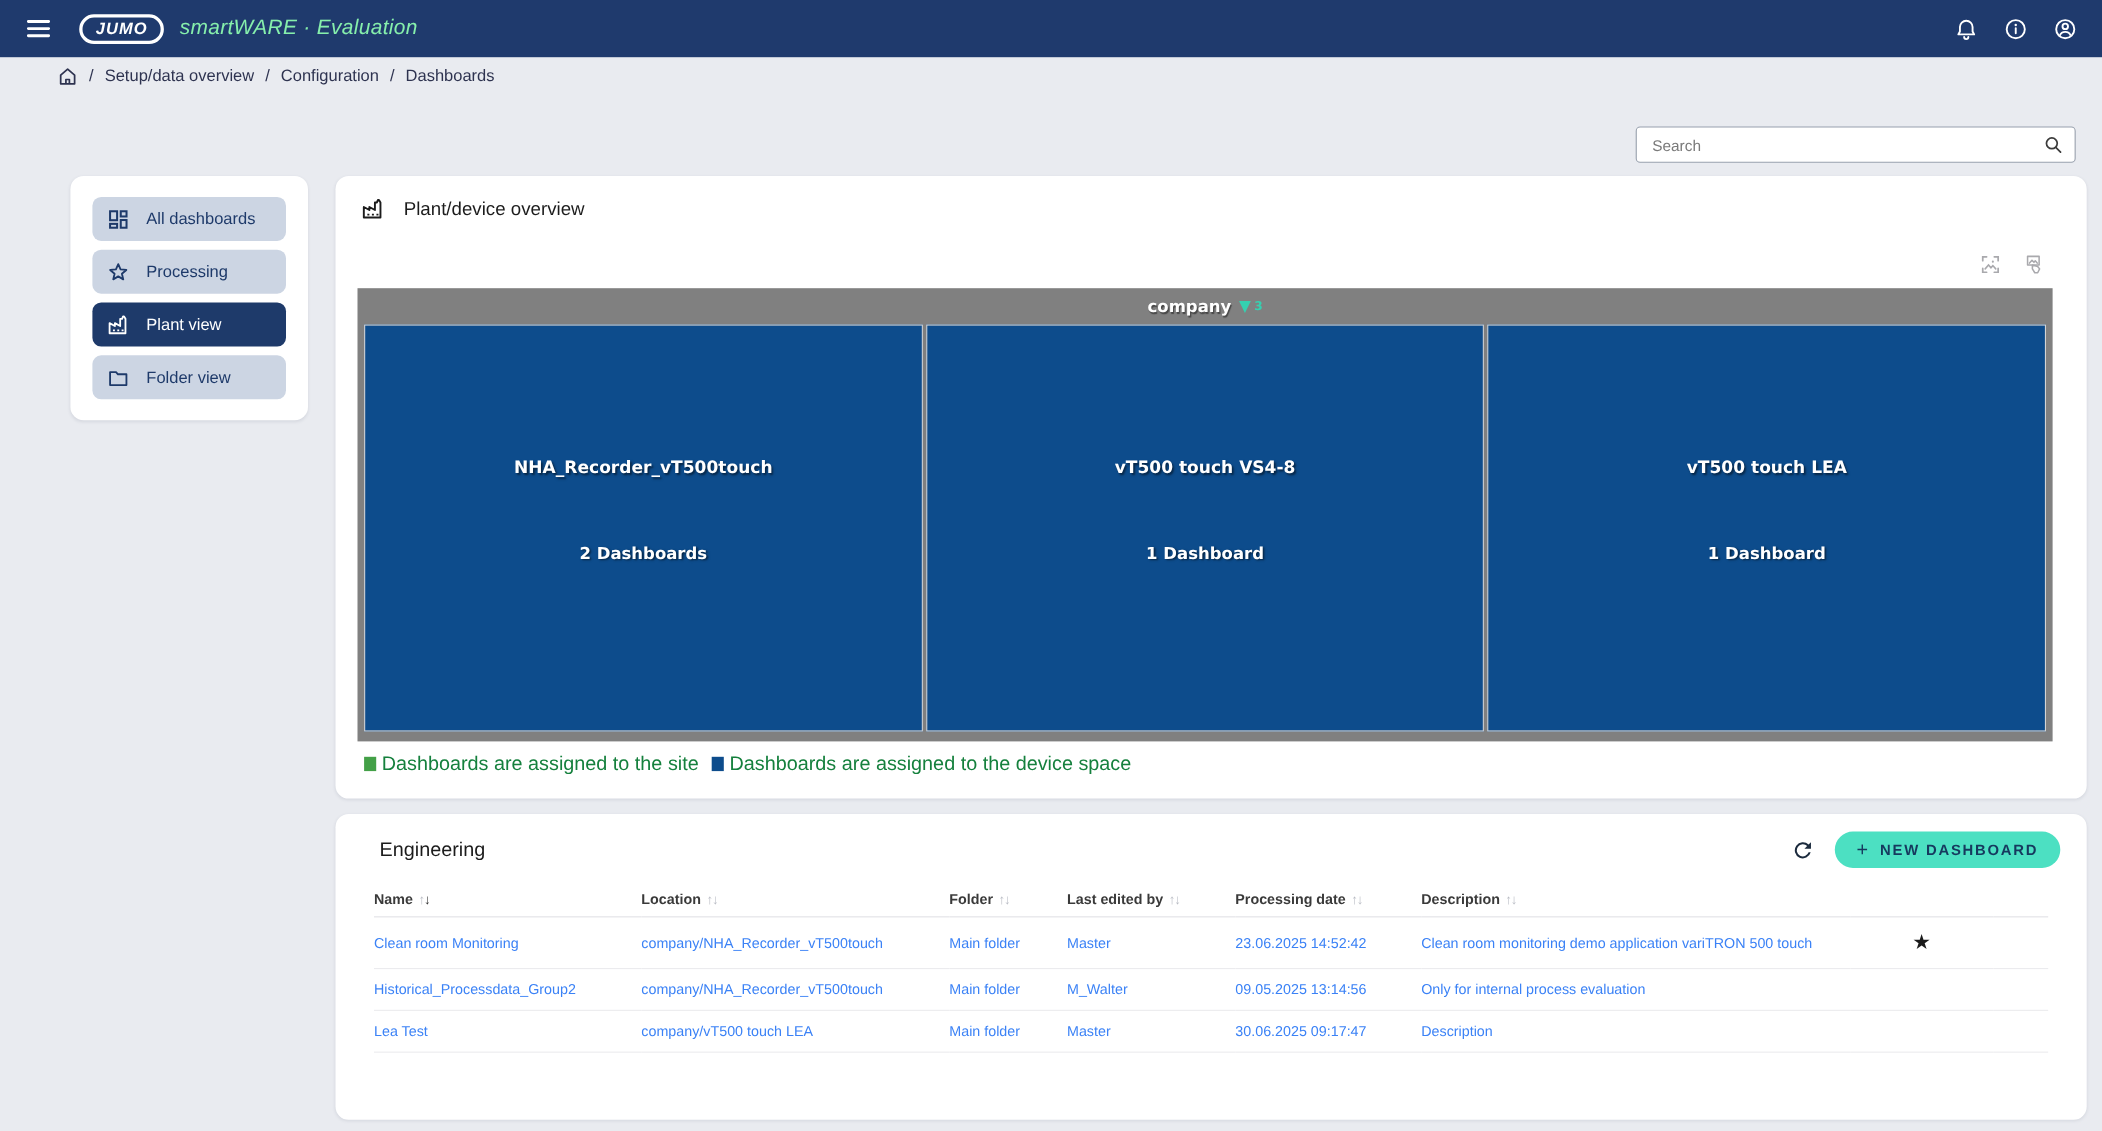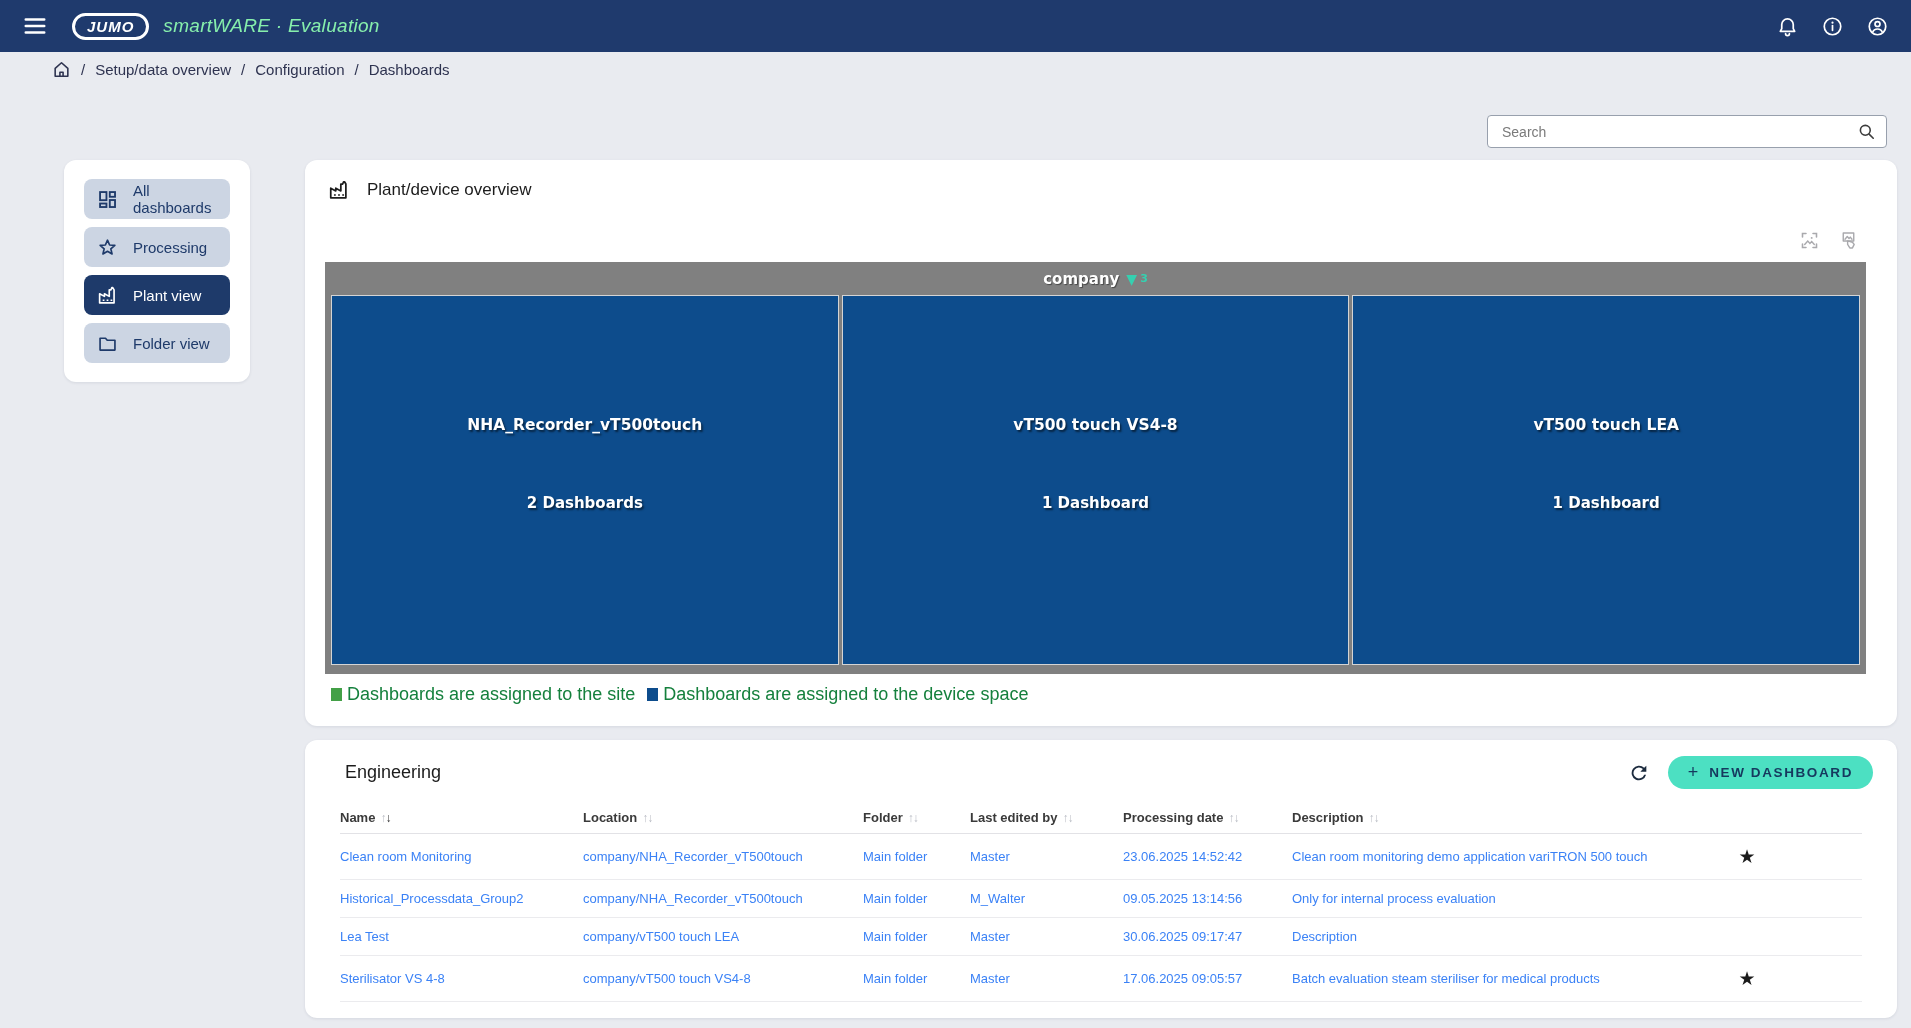--- a/index.html
+++ b/index.html
@@ -46,21 +46,21 @@
   }
   .search-box input {
     flex:1; border:none; outline:none; font-size:14px; color:#333;
     font-family:"Liberation Sans", sans-serif; background:transparent;
   }
   .search-box input::placeholder { color:#7a7a7a; }
   .search-icon { width:19px; height:19px; color:#3c3c3c; cursor:pointer; }
 
   
   .sidebar {
-    position:absolute; left:64px; top:160px; width:186px;
+    position:absolute; left:64px; top:160px; width:216px;
     background:#fff; border-radius:12px; padding:19px 20px;
     box-shadow:0 1px 3px rgba(40,50,80,.10);
   }
   .side-item {
     height:40px; border-radius:8px; background:#ccd5e3; color:#1e3a6a;
     display:flex; align-items:center; gap:15px; padding:0 13px;
     font-size:15px; cursor:pointer; margin-bottom:8px;
   }
   .side-item:last-child { margin-bottom:0; }
   .side-item.active { background:#1e3a6a; color:#fff; }
@@ -403,25 +403,15 @@
       <tr>
         <td>Lea Test</td>
         <td>company/vT500 touch LEA</td>
         <td>Main folder</td>
         <td>Master</td>
         <td>30.06.2025 09:17:47</td>
         <td>Description</td>
         <td class="star-cell"></td>
         <td></td>
       </tr>
-      <tr>
-        <td>Sterilisator VS 4-8</td>
-        <td>company/vT500 touch VS4-8</td>
-        <td>Main folder</td>
-        <td>Master</td>
-        <td>17.06.2025 09:05:57</td>
-        <td>Batch evaluation steam steriliser for medical products</td>
-        <td class="star-cell">★</td>
-        <td></td>
-      </tr>
     </tbody>
   </table>
 </section>
 
 </body></html>

